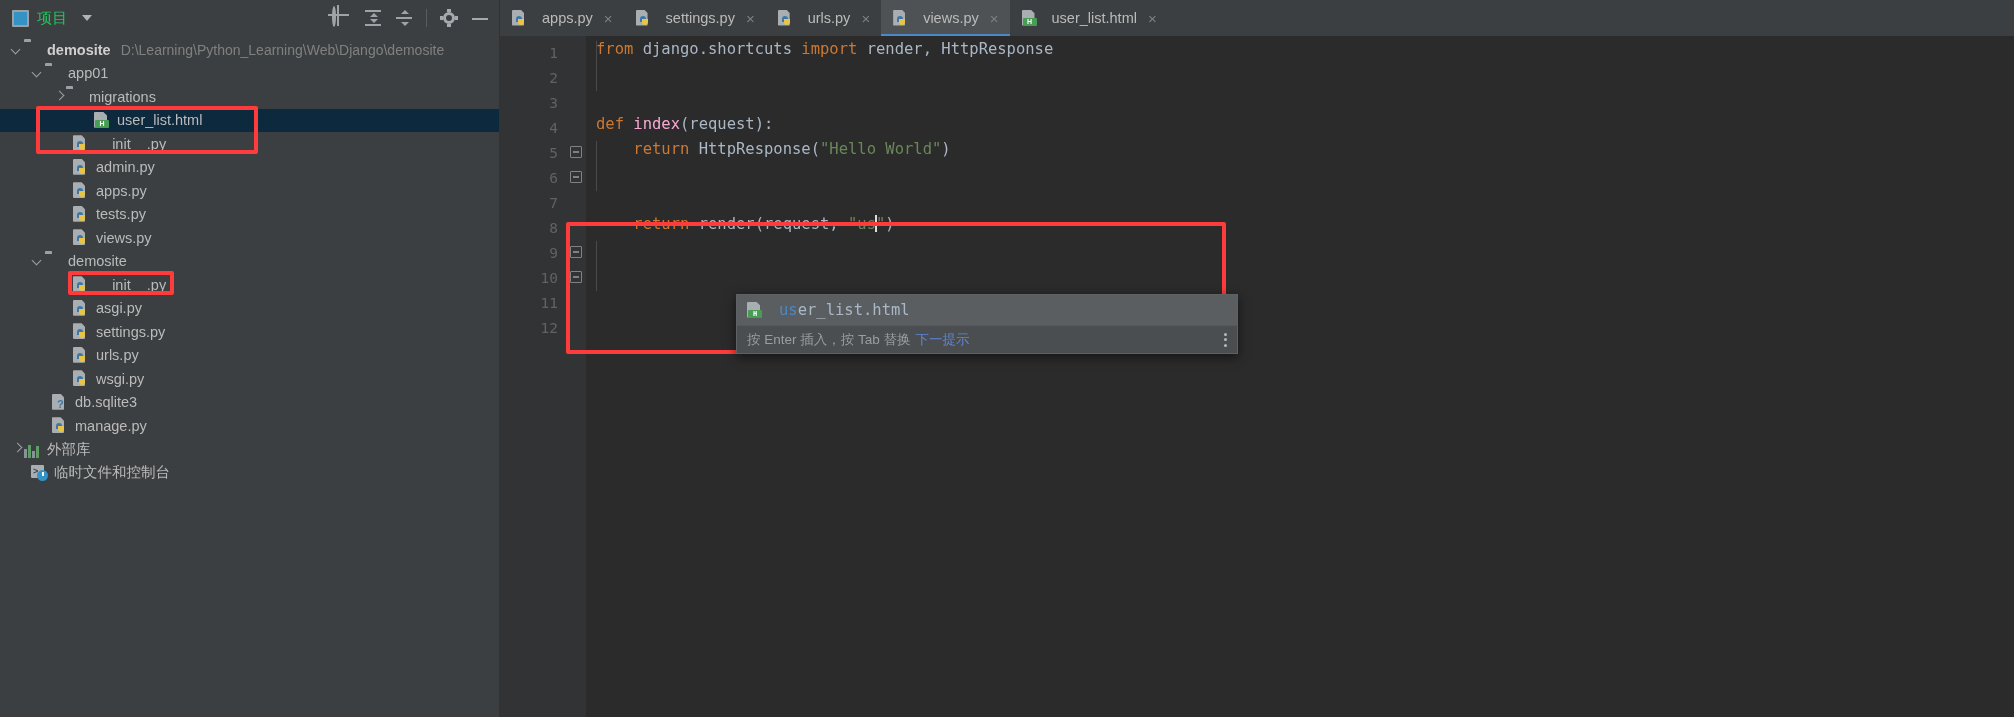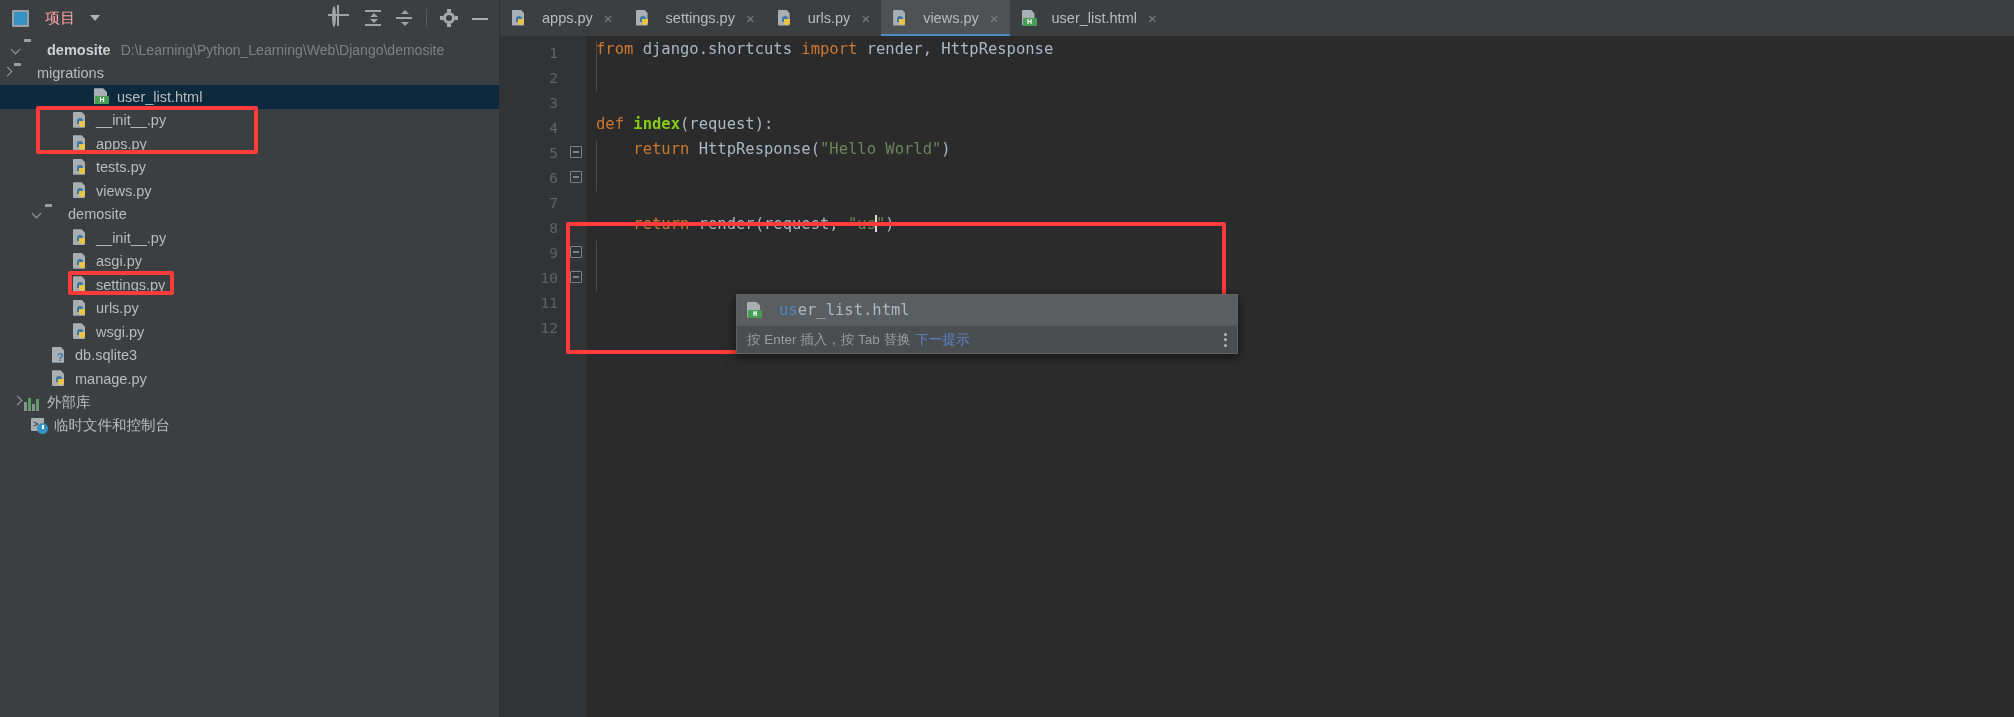--- a/index.html
+++ b/index.html
@@ -24,21 +24,21 @@
     height: 36px; display: flex; align-items: center;
     padding: 0 10px 0 12px;
     background: #3c3f41;
   }
   .proj-icon {
     width: 17px; height: 17px; flex: 0 0 17px;
     border: 2px solid #9aa0a6; border-radius: 1px;
     background: #3592c4; position: relative;
   }
   .proj-label {
-    color: #fca5a5; font-size: 15px; margin-left: 16px;
+    color: #22c55e; font-size: 15px; margin-left: 8px;
     letter-spacing: .3px; white-space: nowrap;
   }
   .caret-down {
     width: 0; height: 0; margin-left: 14px;
     border-left: 5px solid transparent;
     border-right: 5px solid transparent;
     border-top: 6px solid #aeb3b8;
   }
   .hdr-spacer { flex: 1 1 auto; }
   .hdr-icons { display: flex; align-items: center; gap: 13px; }
@@ -189,21 +189,21 @@
   .fold .box { position:absolute; left:2px; top:5px; width:12px; height:12px;
      border:1.3px solid #7f8386; border-radius:1px; }
   .fold .box::after { content:""; position:absolute; left:2px; top:4.3px; width:6px; height:1.3px; background:#7f8386;}
   .code {
     flex:1 1 auto; position:relative; padding-top:1px; background:#2b2b2b;
     font-family:"DejaVu Sans Mono", monospace; font-size:15.5px;
   }
   .cline { height:25px; line-height:25px; white-space:pre; padding-left:10px; }
 
   .k-kw { color:#cc7832; }
-  .k-fn { color:#84cc16;font-weight:bold; }
+  .k-fn { color:#f9a8d4; }
   .k-str { color:#6a8759; }
   .k-com { color:#808080; }
   .k-id { color:#a9b7c6; }
 
   .caret-bar { display:inline-block; width:2px; height:17px; background:#dddddd;
      vertical-align:-3px; margin:0 -1px; }
 
   .indent-guide { position:absolute; width:1px; background:#4b4b4b; }
 
   
@@ -271,22 +271,27 @@
 
     <div class="tree">
 
       <div class="trow" style="padding-left:10px">
         <span class="arrow down"></span>
         <span class="ico"><span class="folder"></span></span>
         <span class="tlabel bold">demosite</span>
         <span class="tpath">D:\Learning\Python_Learning\Web\Django\demosite</span>
       </div>
 
-
-      <div class="trow" style="">
+      <div class="trow" style="padding-left:31px">
+        <span class="arrow down"></span>
+        <span class="ico"><span class="folder mod"></span></span>
+        <span class="tlabel">app01</span>
+      </div>
+
+      <div class="trow" style="padding-left:52px">
         <span class="arrow right"></span>
         <span class="ico"><span class="folder mod"></span></span>
         <span class="tlabel">migrations</span>
       </div>
 
 
       <div class="trow sel" style="padding-left:0">
         <span style="width:94px;display:inline-block"></span>
         <span class="ico htmlfile">
           <span class="page"></span>
@@ -295,20 +300,28 @@
         <span class="tlabel">user_list.html</span>
       </div>
 
       <div class="trow" style="padding-left:73px">
         <span class="ico pyfile">
             <span class="page"></span>
             <span class="bluep"></span>
             <span class="yelp"></span>
           </span>
         <span class="tlabel">__init__.py</span>
+      </div>
+      <div class="trow" style="padding-left:73px">
+        <span class="ico pyfile">
+            <span class="page"></span>
+            <span class="bluep"></span>
+            <span class="yelp"></span>
+          </span>
+        <span class="tlabel">admin.py</span>
       </div>
       <div class="trow" style="padding-left:73px">
         <span class="ico pyfile">
             <span class="page"></span>
             <span class="bluep"></span>
             <span class="yelp"></span>
           </span>
         <span class="tlabel">apps.py</span>
       </div>
       <div class="trow" style="padding-left:73px">

